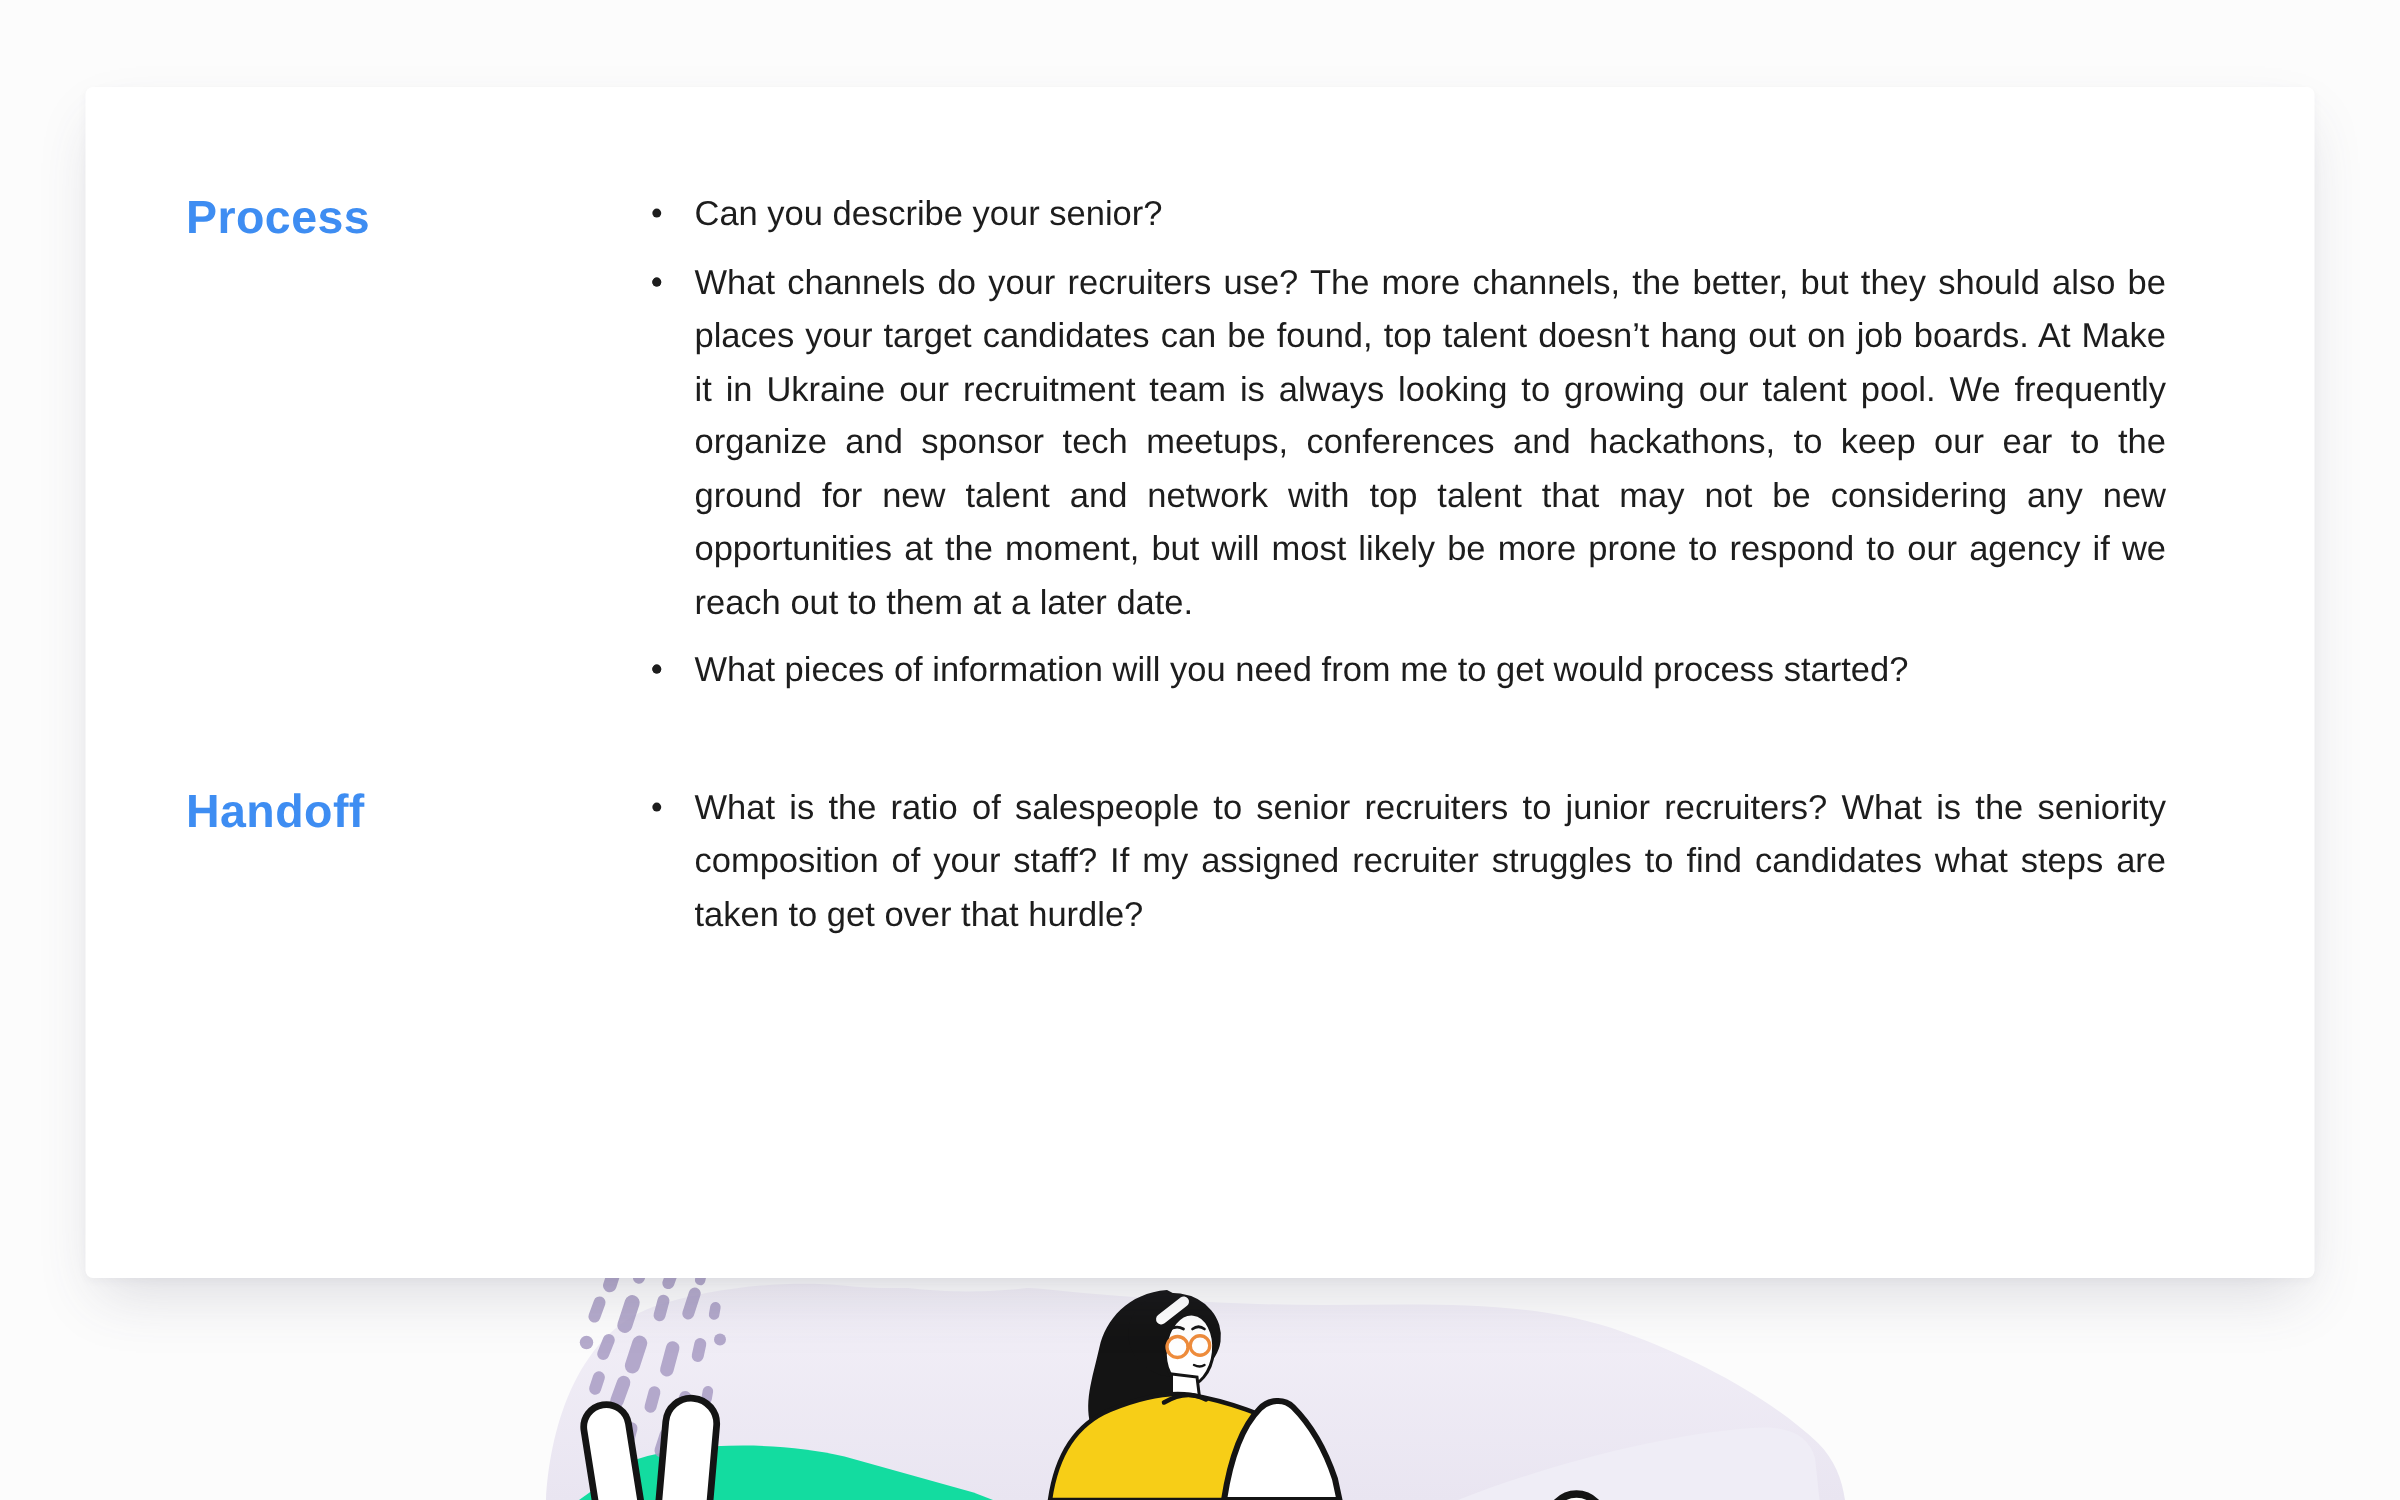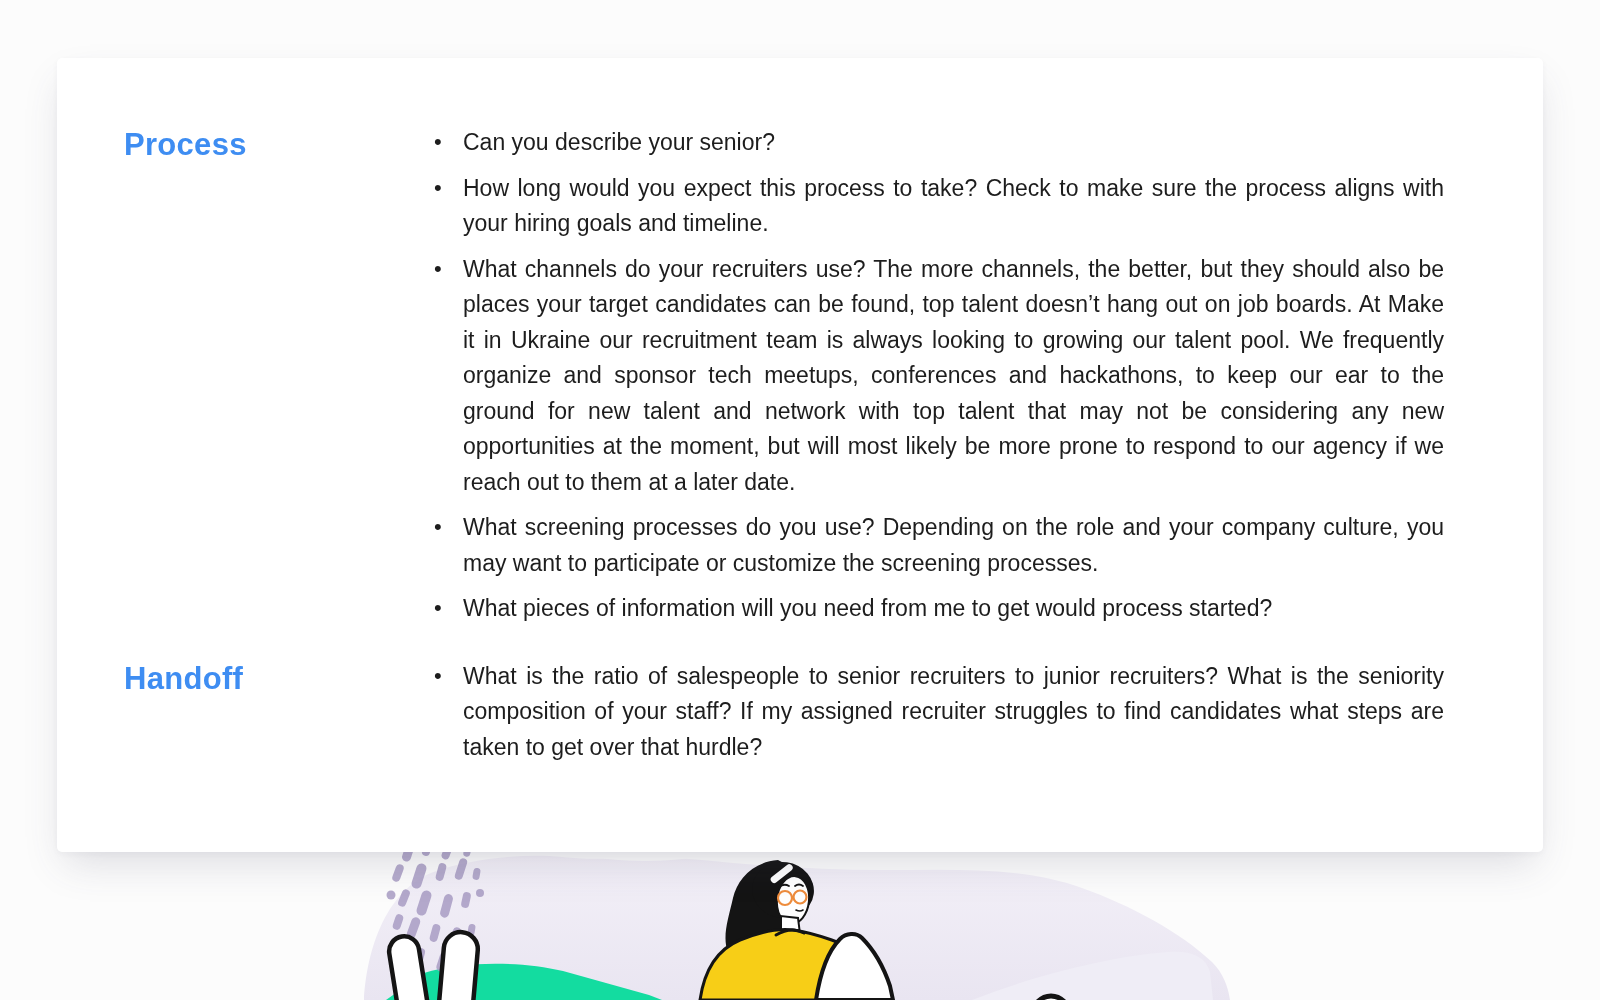--- a/index.html
+++ b/index.html
@@ -27,21 +27,21 @@
   .illustration{position:absolute;left:0;top:840px;width:1600px;height:160px;z-index:0;}
   .card{
     position:absolute;left:57px;top:58px;width:1486px;height:794px;
     background:var(--card-bg);
     border-radius:5px;
     box-shadow:0 2px 6px rgba(40,40,70,.04), 0 18px 38px -8px rgba(70,70,100,.18);
     padding:67px 99px 80px 67px;
     z-index:1;
   }
   .row{display:flex;align-items:flex-start;}
-  .row + .row{margin-top:32px;}
+  .row + .row{margin-top:56px;}
   .col-left{width:308px;flex:none;}
   .col-right{flex:1;min-width:0;}
   h2.section-title{
     font-size:31px;
     font-weight:700;
     letter-spacing:.3px;
     color:var(--heading-blue);
     line-height:1.1;
     margin-top:3px;
   }
@@ -164,29 +164,27 @@
         <h2 class="section-title">Process</h2>
       </div>
       <div class="col-right">
         <ul class="qlist">
           <li>
             <span class="dot">•</span>
             <span>Can you describe your senior?</span>
           </li>
           <li>
             <span class="dot">•</span>
-            <span>How long would you expect this process to take? Check to make sure the process aligns with your hiring goals and timeline.</span>
           </li>
           <li>
             <span class="dot">•</span>
             <span>What channels do your recruiters use? The more channels, the better, but they should also be places your target candidates can be found, top talent doesn’t hang out on job boards. At Make it in Ukraine our recruitment team is always looking to growing our talent pool. We frequently organize and sponsor tech meetups, conferences and hackathons, to keep our ear to the ground for new talent and network with top talent that may not be considering any new opportunities at the moment, but will most likely be more prone to respond to our agency if we reach out to them at a later date.</span>
           </li>
           <li>
             <span class="dot">•</span>
-            <span>What screening processes do you use? Depending on the role and your company culture, you may want to participate or customize the screening processes.</span>
           </li>
           <li>
             <span class="dot">•</span>
             <span>What pieces of information will you need from me to get would process started?</span>
           </li>
         </ul>
       </div>
     </section>
 
     <section class="row">

